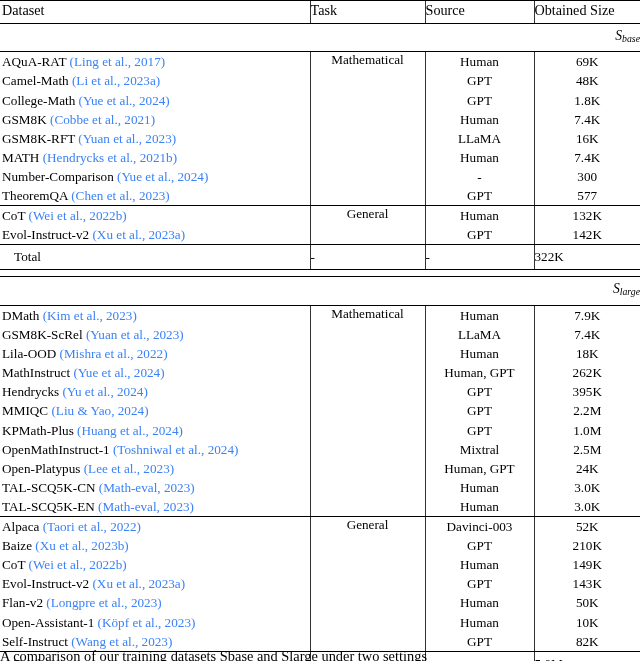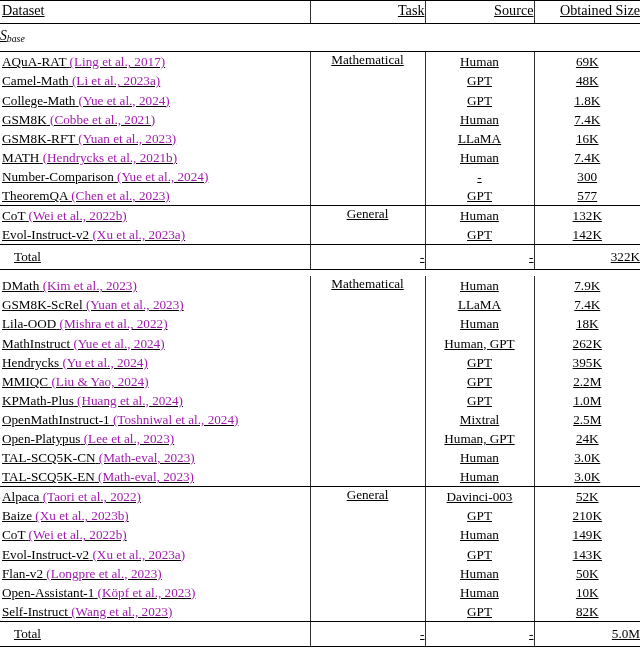--- a/index.html
+++ b/index.html
@@ -12,21 +12,20 @@
     height: 661px;
     overflow: hidden;
     font-family: "Liberation Serif", "DejaVu Serif", serif;
     color: #000000;
   }
   .page {
     position: relative;
     width: 640px;
     height: 661px;
     box-sizing: border-box;
-    text-decoration: underline;
   }
   table.paper-table {
     width: 640px;
     border-collapse: collapse;
     table-layout: fixed;
     font-size: 13.2px;
     line-height: 15.6px;
   }
   col.c-dataset { width: 310px; }
   col.c-task    { width: 115px; }
@@ -38,30 +37,30 @@
   tr.rule-bot > td, tr.rule-bot > th { border-bottom: 1.4px solid #000; }
   tr.rule-thin-bot > td, tr.rule-thin-bot > th { border-bottom: 0.9px solid #000; }
   tr.rule-thin-top > td, tr.rule-thin-top > th { border-top: 0.9px solid #000; }
 
   th, td {
     padding: 0;
     vertical-align: middle;
     font-weight: normal;
   }
   .cell-pad-l { padding-left: 2px; }
-  .ctr { text-align: right; margin-top: 44px; }
+  .ctr { text-align: left; margin-top: 44px; }
   .lft { text-align: left; }
 
   
   .vsep { border-left: 1.1px solid #333; }
 
   .hdr td { padding-top: 2px; padding-bottom: 4px; font-size: 14.2px; }
 
   .section-label td {
-    text-align: left;
+    text-align: right;
     padding-top: 4px;
     padding-bottom: 5px;
     font-size: 13.6px;
   }
   .mathvar {
     font-family: "Liberation Serif", "DejaVu Serif", serif;
     font-style: italic;
   }
   .mathvar sub {
     font-size: 0.72em;
@@ -85,21 +84,21 @@
   .vals-list li {
     height: 19.1px;
     line-height: 19.1px;
     text-align: center;
     white-space: nowrap;
   }
   .task-cell {
     text-align: center;
     vertical-align: middle;
   }
-  .cite { color: #a21caf; }
+  .cite { color: #3b82f6; }
   .totalrow td { height: 24px; line-height: 24px; }
   .totalrow .lbl { padding-left: 14px; }
   .gap-row td { height: 6px; }
 
   .caption {
     position: absolute;
     left: 0;
     top: 648px;
     width: 640px;
     font-size: 14.4px;
@@ -207,20 +206,25 @@
         <td class="ctr vsep">-</td>
         <td class="ctr vsep">322K</td>
       </tr>
 
       <tr class="gap-row">
         <td colspan="4"></td>
       </tr>
     </tbody>
 
     <tbody>
+      <tr class="section-label rule-thin-top rule-thin-bot">
+        <td colspan="4">
+          <span class="mathvar"><span>S</span><sub>large</sub></span>
+        </td>
+      </tr>
 
       <tr class="group-block rule-thin-bot">
         <td>
           <ul class="names-list">
             <li><span>DMath</span> <span class="cite">(Kim et al., 2023)</span></li>
             <li><span>GSM8K-ScRel</span> <span class="cite">(Yuan et al., 2023)</span></li>
             <li><span>Lila-OOD</span> <span class="cite">(Mishra et al., 2022)</span></li>
             <li><span>MathInstruct</span> <span class="cite">(Yue et al., 2024)</span></li>
             <li><span>Hendrycks</span> <span class="cite">(Yu et al., 2024)</span></li>
             <li><span>MMIQC</span> <span class="cite">(Liu &amp; Yao, 2024)</span></li>
@@ -303,14 +307,15 @@
 
       <tr class="totalrow rule-bot">
         <td class="lft lbl">Total</td>
         <td class="ctr vsep">-</td>
         <td class="ctr vsep">-</td>
         <td class="ctr vsep">5.0M</td>
       </tr>
     </tbody>
   </table>
 
+  <div class="caption">A comparison of our training datasets Sbase and Slarge under two settings</div>
 
 </div>
 
 </body></html>

